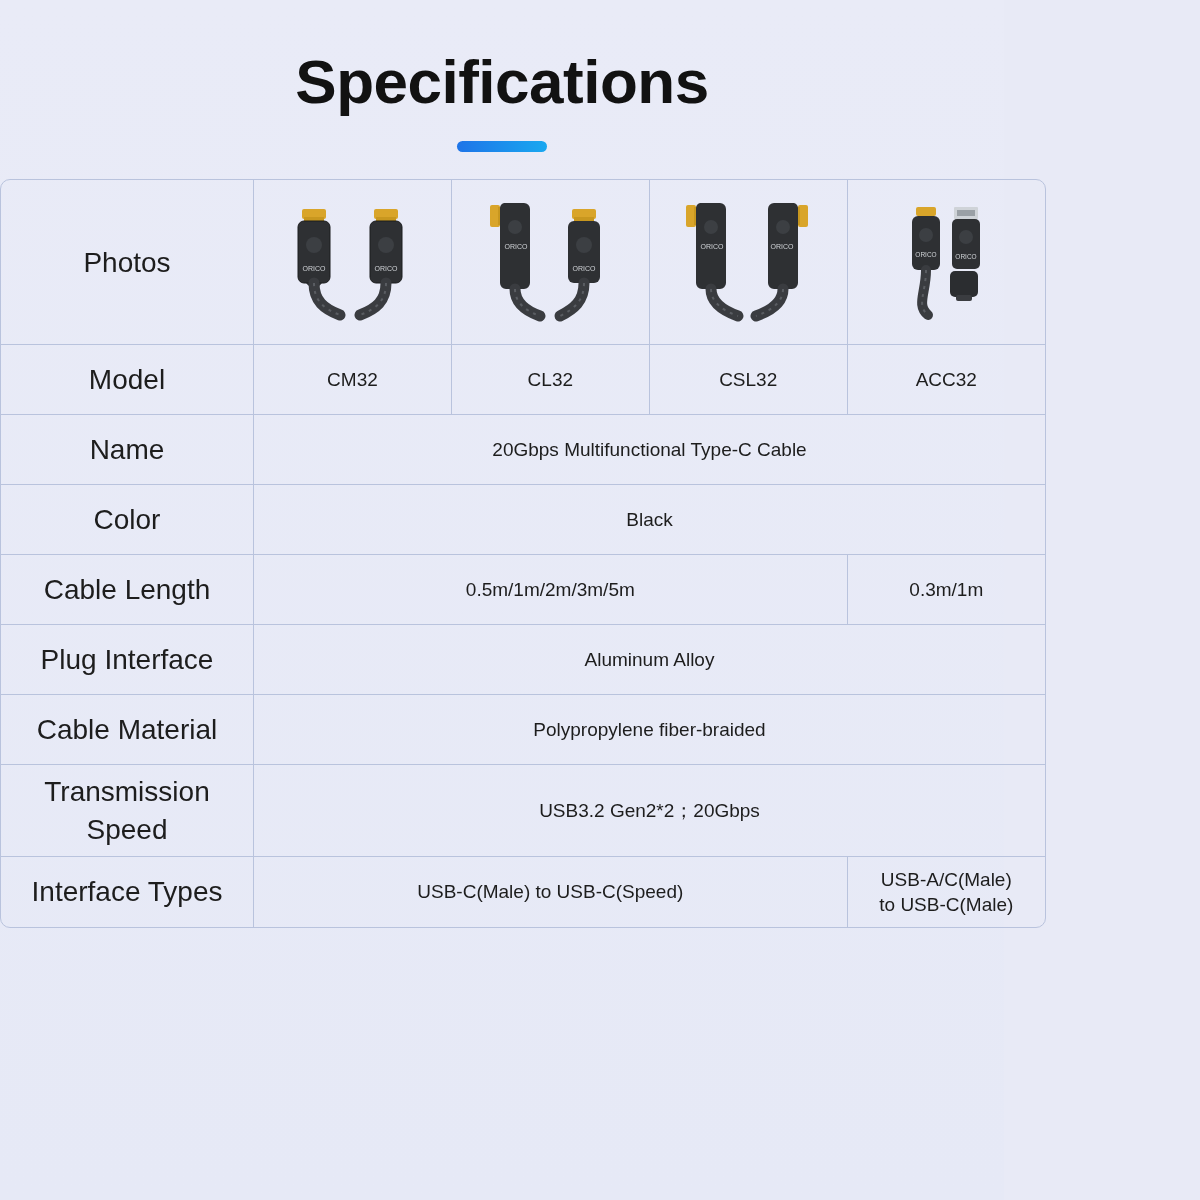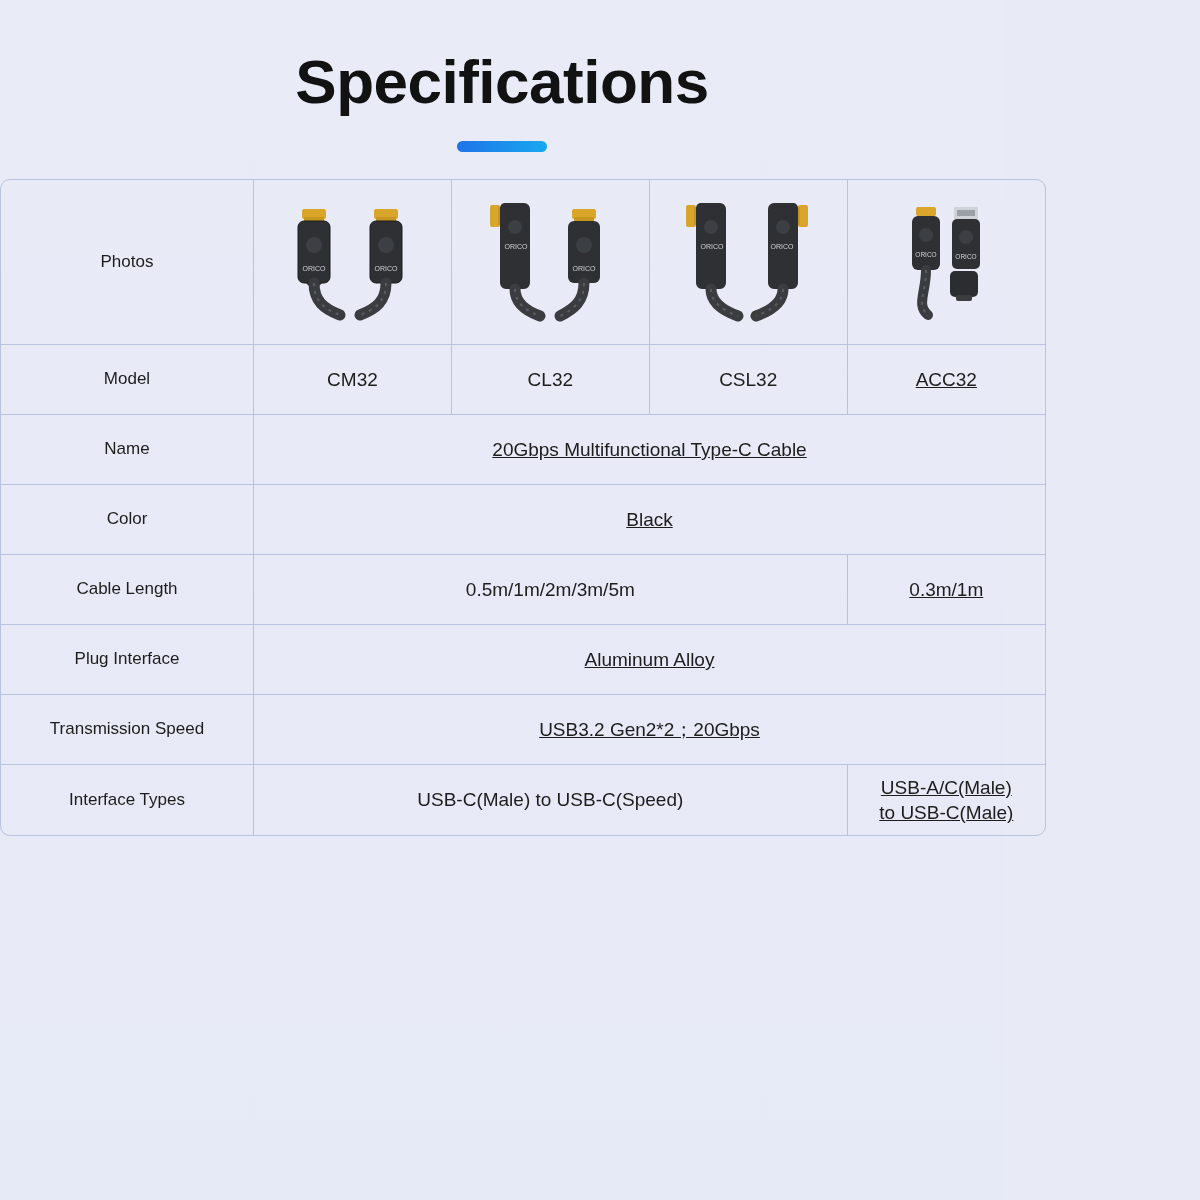--- a/index.html
+++ b/index.html
@@ -58,25 +58,25 @@
     border: 1px solid #b9c3dd;
     text-align: center;
     vertical-align: middle;
     font-size: 19px;
     color: #1d1d1d;
     padding: 8px 6px;
     line-height: 1.34;
   }
   table.spec td.label {
     width: 240px;
-    font-size: 17px;
+    font-size: 28px;
   }
   
   table.spec tr td:first-child { border-left: none; }
-  table.spec tr td:last-child { border-right: none; text-decoration: underline; }
+  table.spec tr td:last-child { border-right: none; }
   table.spec tr:first-child td { border-top: none; }
   table.spec tr:last-child td { border-bottom: none; }
 
   .row-photos td { height: 148px; }
   .row-h { height: 70px; }
   .row-h2 { height: 72px; }
 
   .photo-cell {
     padding: 6px 2px;
   }
@@ -241,20 +241,24 @@
         <td class="label">Cable Length</td>
         <td colspan="3">0.5m/1m/2m/3m/5m</td>
         <td>0.3m/1m</td>
       </tr>
 
       <tr class="row-h">
         <td class="label">Plug Interface</td>
         <td colspan="4">Aluminum Alloy</td>
       </tr>
 
+      <tr class="row-h">
+        <td class="label">Cable Material</td>
+        <td colspan="4">Polypropylene fiber-braided</td>
+      </tr>
 
       <tr class="row-h">
         <td class="label">Transmission Speed</td>
         <td colspan="4">USB3.2 Gen2*2；20Gbps</td>
       </tr>
 
 
 
       <tr class="row-h">
         <td class="label">Interface Types</td>

